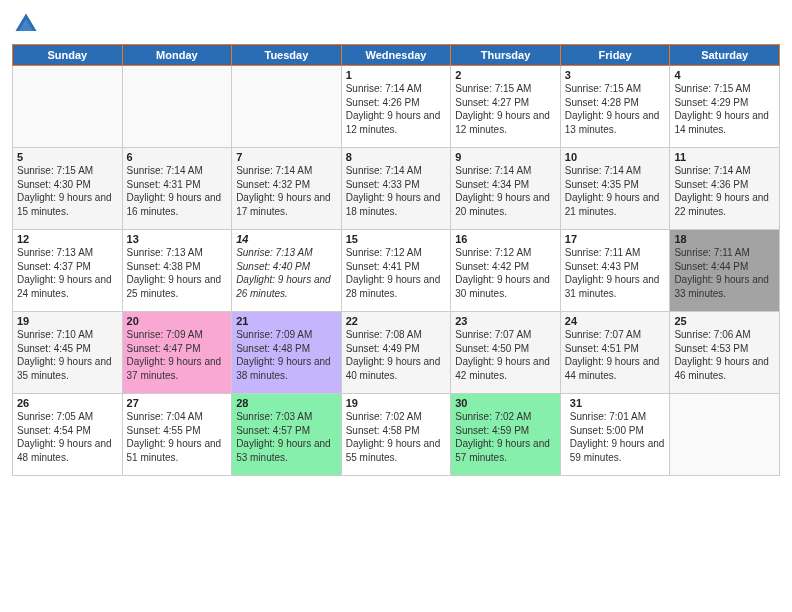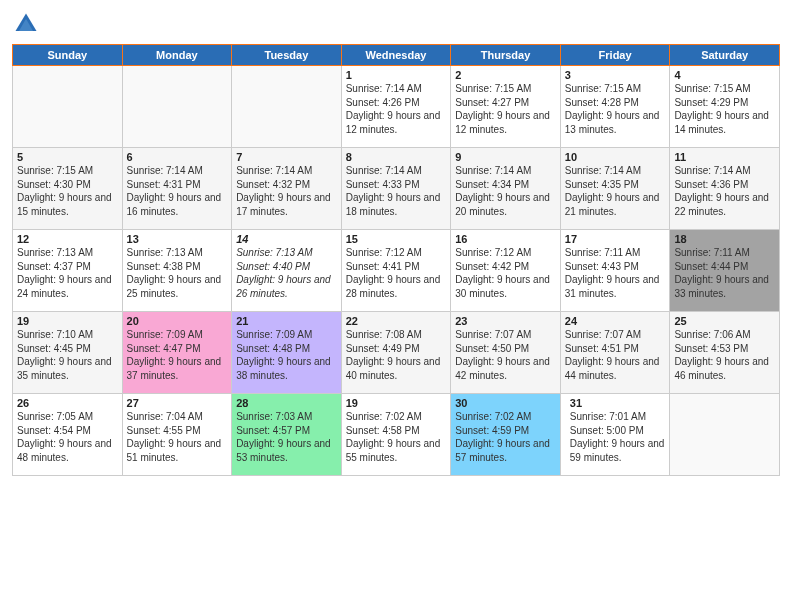--- a/index.html
+++ b/index.html
@@ -255,21 +255,21 @@
             <div class="day-info">Sunrise: 7:04 AM<br>Sunset: 4:55 PM<br>Daylight: 9 hours and 51 minutes.</div>
           </td>
           <td style="background: #86efac;">
             <span class="day-num">28</span>
             <div class="day-info">Sunrise: 7:03 AM<br>Sunset: 4:57 PM<br>Daylight: 9 hours and 53 minutes.</div>
           </td>
           <td style="background: rgb(255, 255, 255);">
             <span class="day-num">19</span>
             <div class="day-info">Sunrise: 7:02 AM<br>Sunset: 4:58 PM<br>Daylight: 9 hours and 55 minutes.</div>
           </td>
-          <td style="background: #7dd3fc;">
+          <td style="background: #86efac;">
             <span class="day-num">30</span>
             <div class="day-info">Sunrise: 7:02 AM<br>Sunset: 4:59 PM<br>Daylight: 9 hours and 57 minutes.</div>
           </td>
           <td style="background: rgb(255, 255, 255); padding-left: 9px;">
             <span class="day-num">31</span>
             <div class="day-info">Sunrise: 7:01 AM<br>Sunset: 5:00 PM<br>Daylight: 9 hours and 59 minutes.</div>
           </td>
           <td class="empty"></td>
         </tr>
       </tbody>

